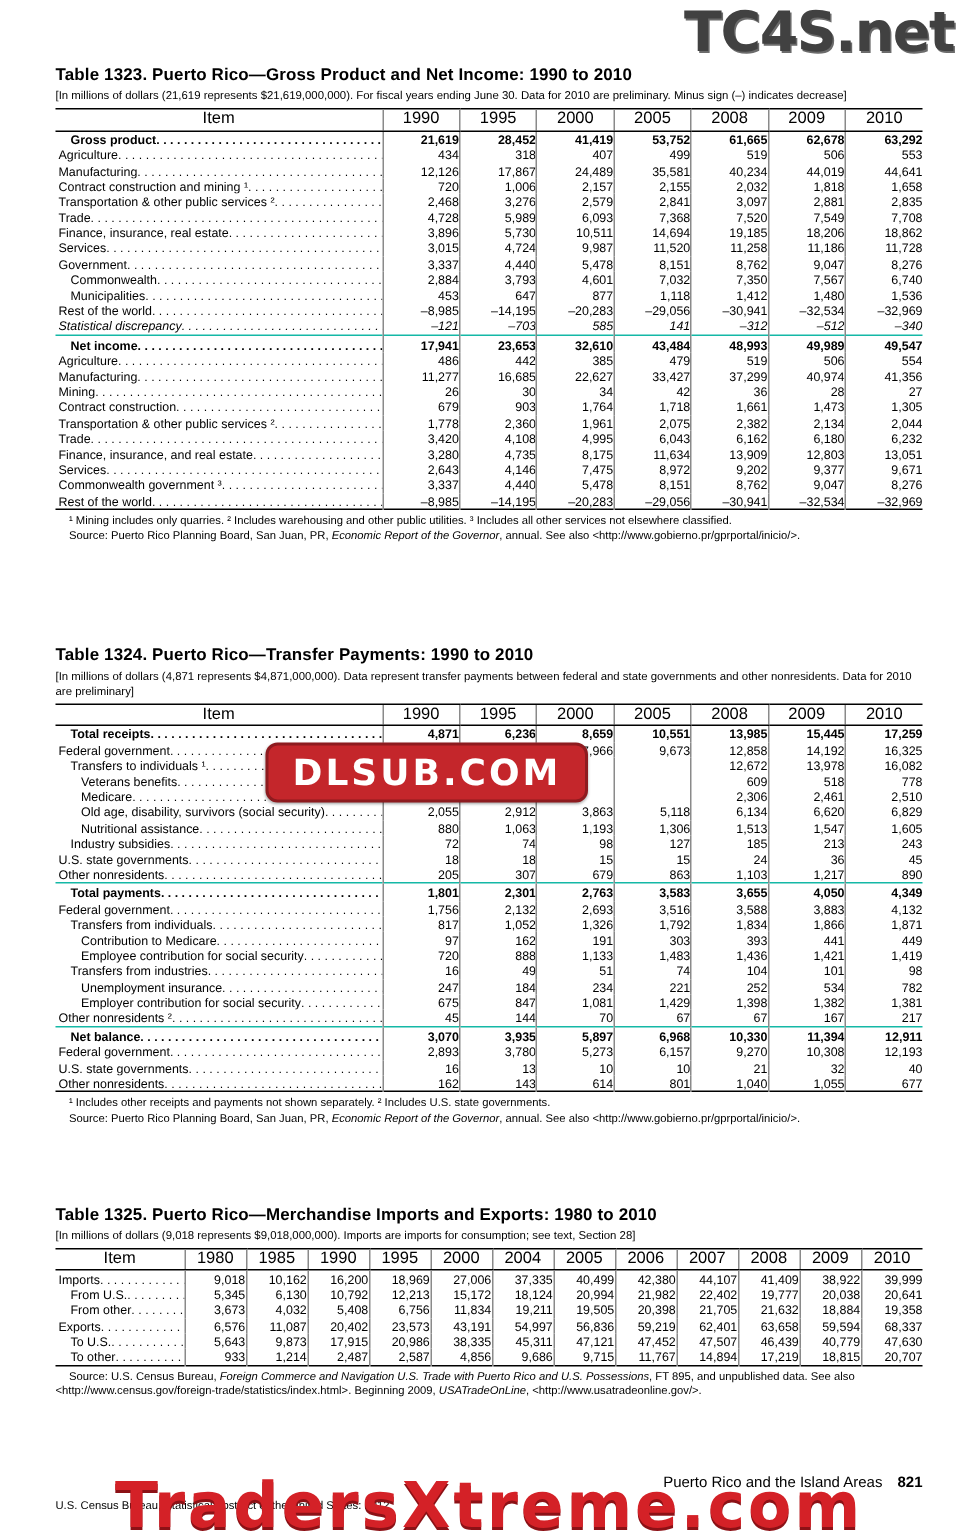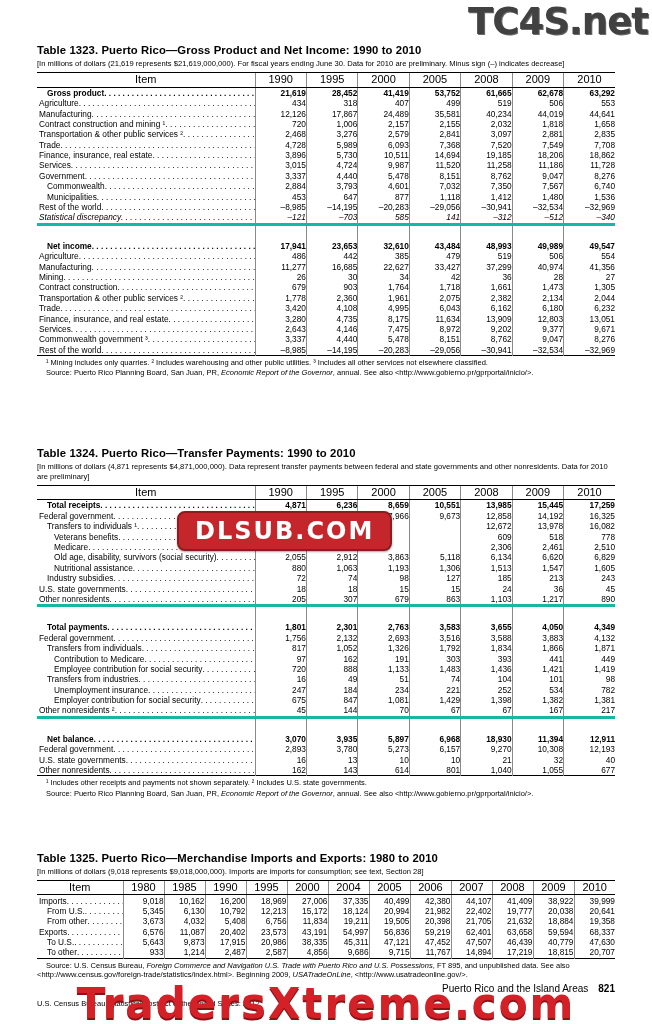--- a/index.html
+++ b/index.html
@@ -30,39 +30,39 @@
     border-top:1.2px solid #000; border-bottom:1px solid #000;
     padding:2px 1px; line-height:9.5px;
   }
   table.datatable th:not(:first-child),
   table.datatable td:not(:first-child) { border-left:1px solid #8a8a8a; }
 
   table.datatable td { height:10.4px; line-height:10.3px; padding:0; overflow:hidden; }
   td.num { text-align:right; padding-right:4px; white-space:nowrap; }
   tr.b { font-weight:bold; }
   tr.i { font-style:italic; }
-  tr.rule td { border-top:3px solid #14b8a6; padding-top:15px; }
+  tr.rule td { border-top:1px solid #14b8a6; padding-top:1px; }
 
   td.lbl { overflow:hidden; }
   .lw { display:flex; align-items:baseline; overflow:hidden; }
   .ind0 { padding-left:2px; } .ind1 { padding-left:10px; } .ind2 { padding-left:17px; }
   .lt { white-space:nowrap; }
   .dots { flex:1 1 auto; overflow:hidden; white-space:nowrap; }
   .dots::after {
     content:" . . . . . . . . . . . . . . . . . . . . . . . . . . . . . . . . . . . . . . . . . . . . . . . . . . . . . . . . . . . .";
   }
 
   .fnwrap { margin-top:2px; }
   .fn  { font-size:7.5px; line-height:9.2px; margin:0; text-indent:9px; }
   .src { font-size:7.5px; line-height:9.2px; margin:1px 0 0 0; text-indent:9px; }
   .src .it { font-style:italic; }
 
   
   .wm-top {
-    position:absolute; top:0px; right:4px; z-index:5;
+    position:absolute; top:0px; right:16px; z-index:5;
     font-family:"DejaVu Sans",sans-serif; font-weight:bold; font-size:37px;
     color:var(--wm-top,#414141); letter-spacing:-1px;
     text-shadow:1px 1px 0 #6b6b6b;
   }
   .wm-mid {
     position:absolute; top:64px; left:140px; z-index:6;
     background:var(--badge-bg,#c4262b); color:var(--badge-fg,#ffffff);
     font-family:"DejaVu Sans",sans-serif; font-weight:bold; font-size:24px;
     letter-spacing:2px; padding:4px 16px; border-radius:8px;
     border:2px solid #8e1b1f; box-shadow:0 1px 2px rgba(0,0,0,0.35);
@@ -799,21 +799,21 @@
               <td class="lbl">
                 <div class="lw ind1">
                   <span class="lt">Net balance</span>
                   <span class="dots"></span>
                 </div>
               </td>
               <td class="num">3,070</td>
               <td class="num">3,935</td>
               <td class="num">5,897</td>
               <td class="num">6,968</td>
-              <td class="num">18,930</td>
+              <td class="num">10,330</td>
               <td class="num">11,394</td>
               <td class="num">12,911</td>
             </tr>
             <tr>
               <td class="lbl">
                 <div class="lw ind0">
                   <span class="lt">Federal government</span>
                   <span class="dots"></span>
                 </div>
               </td>

